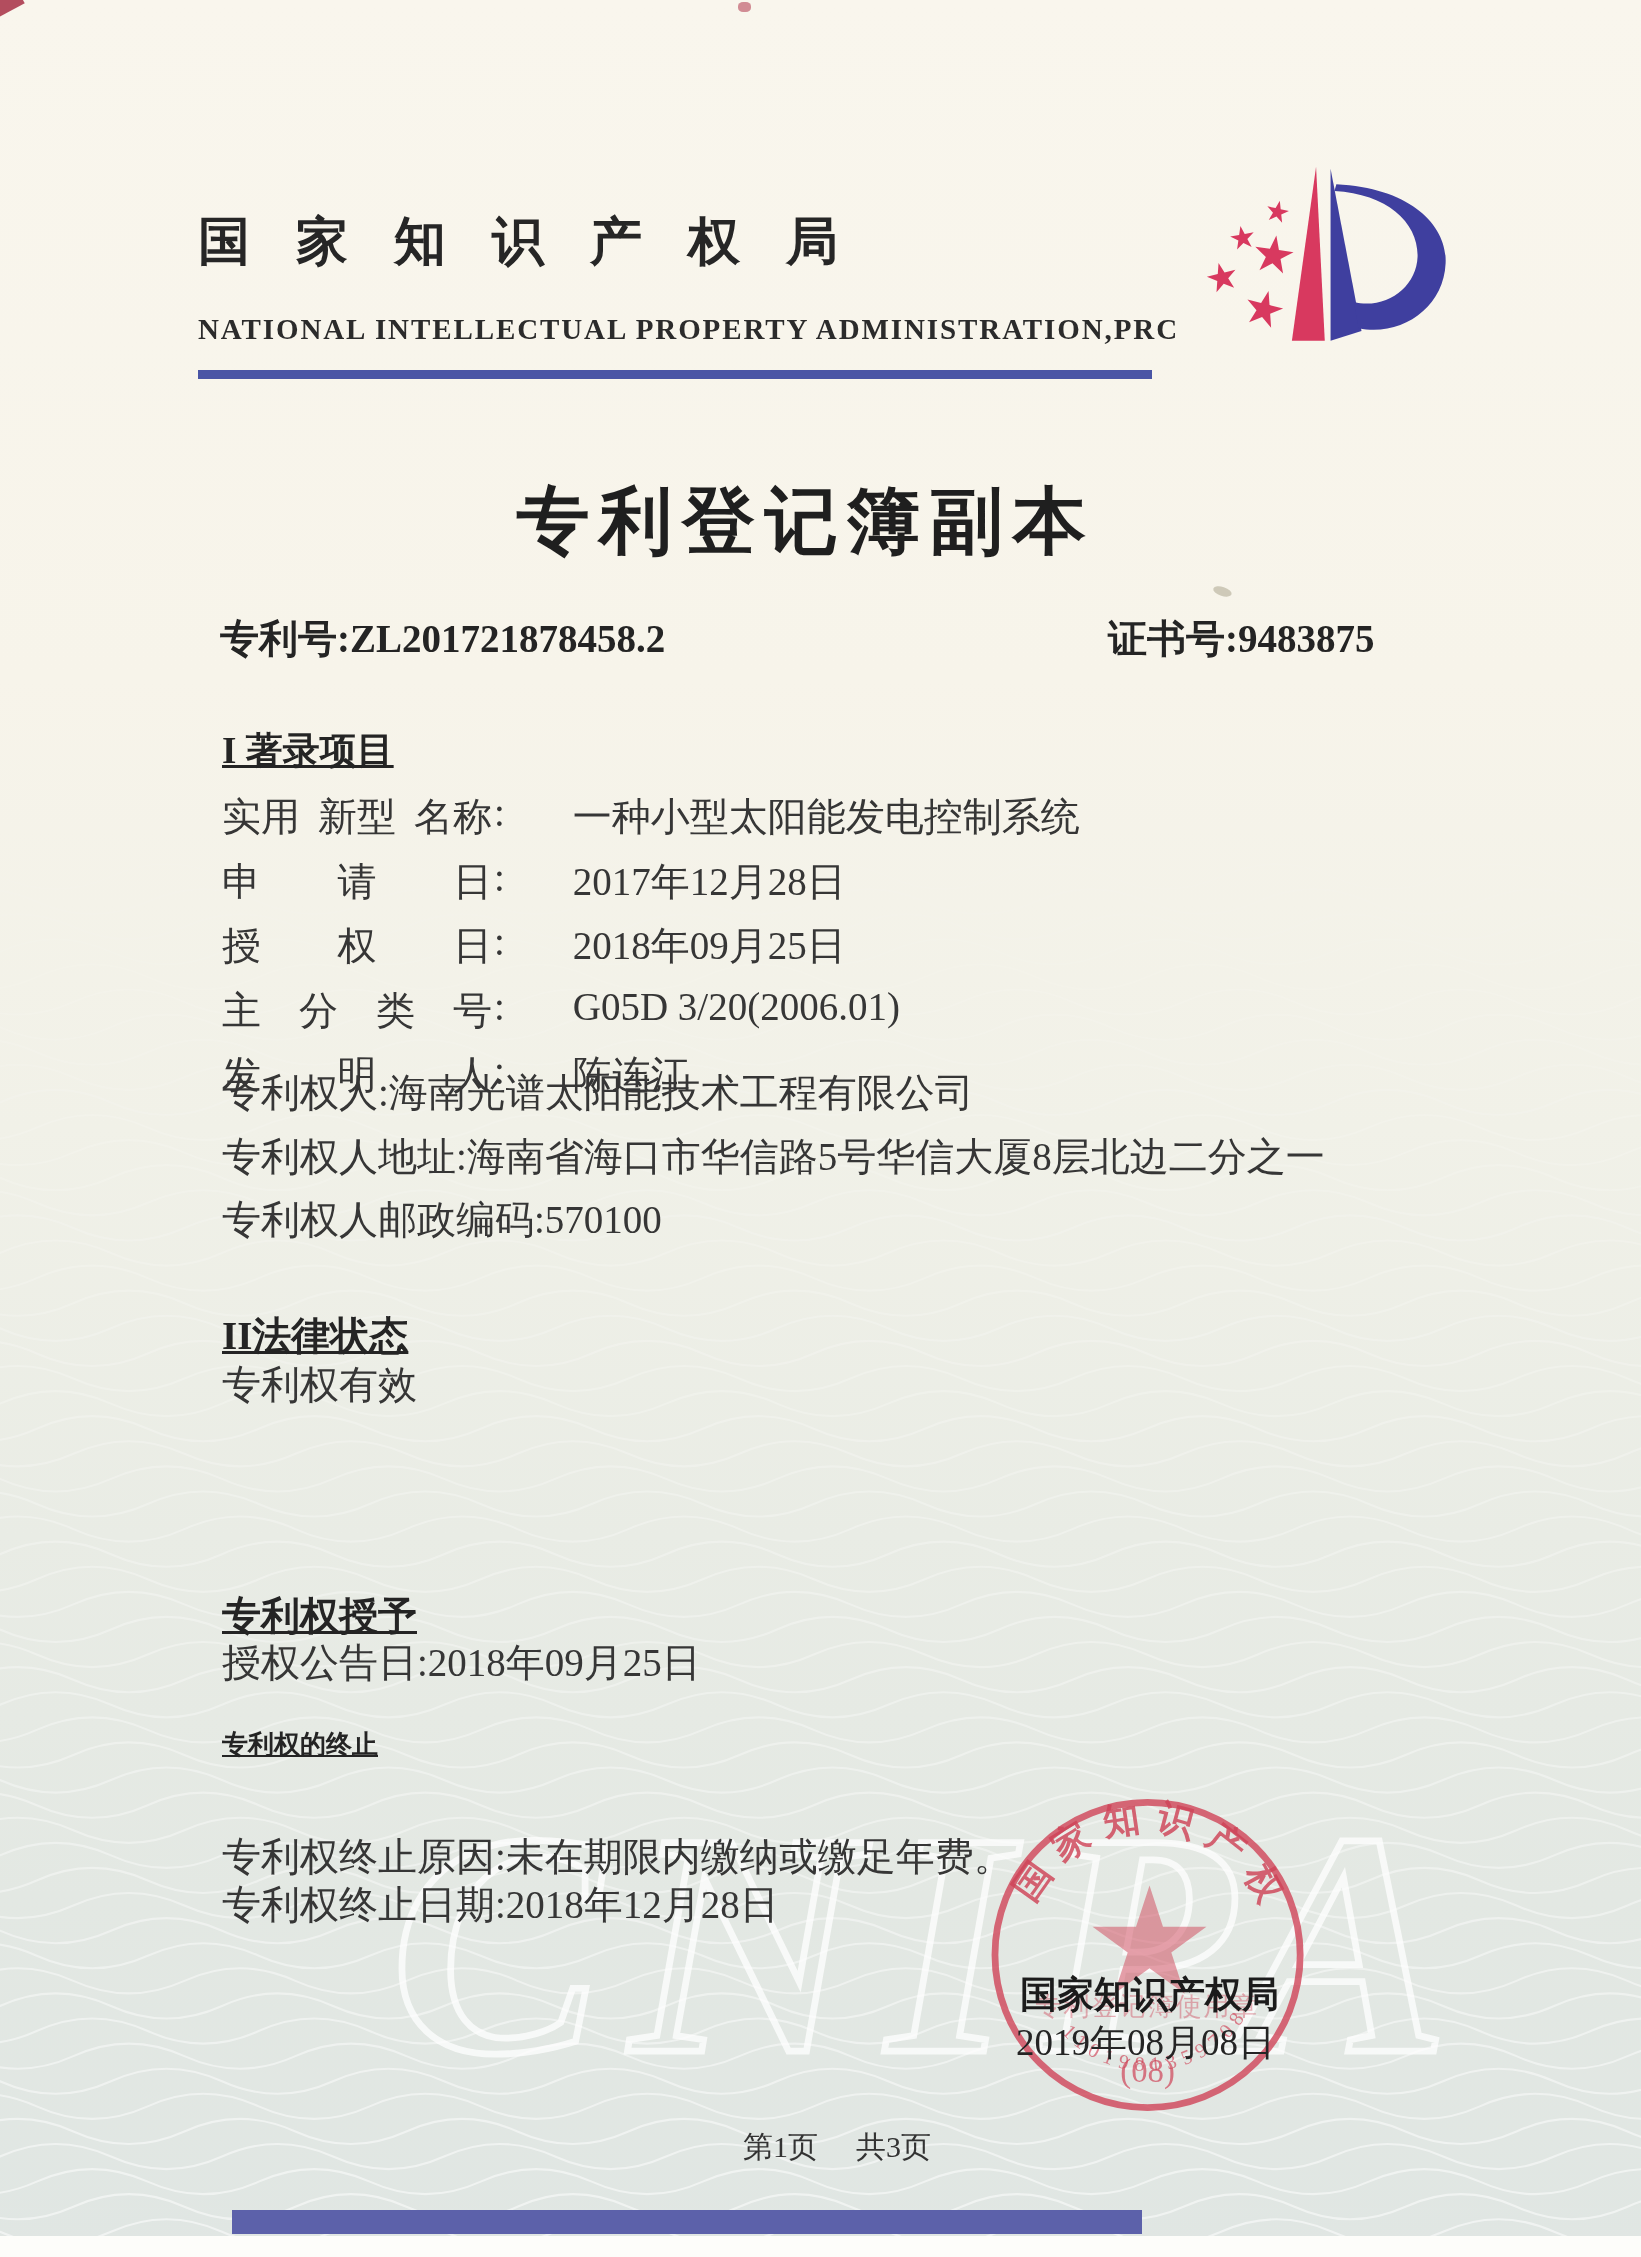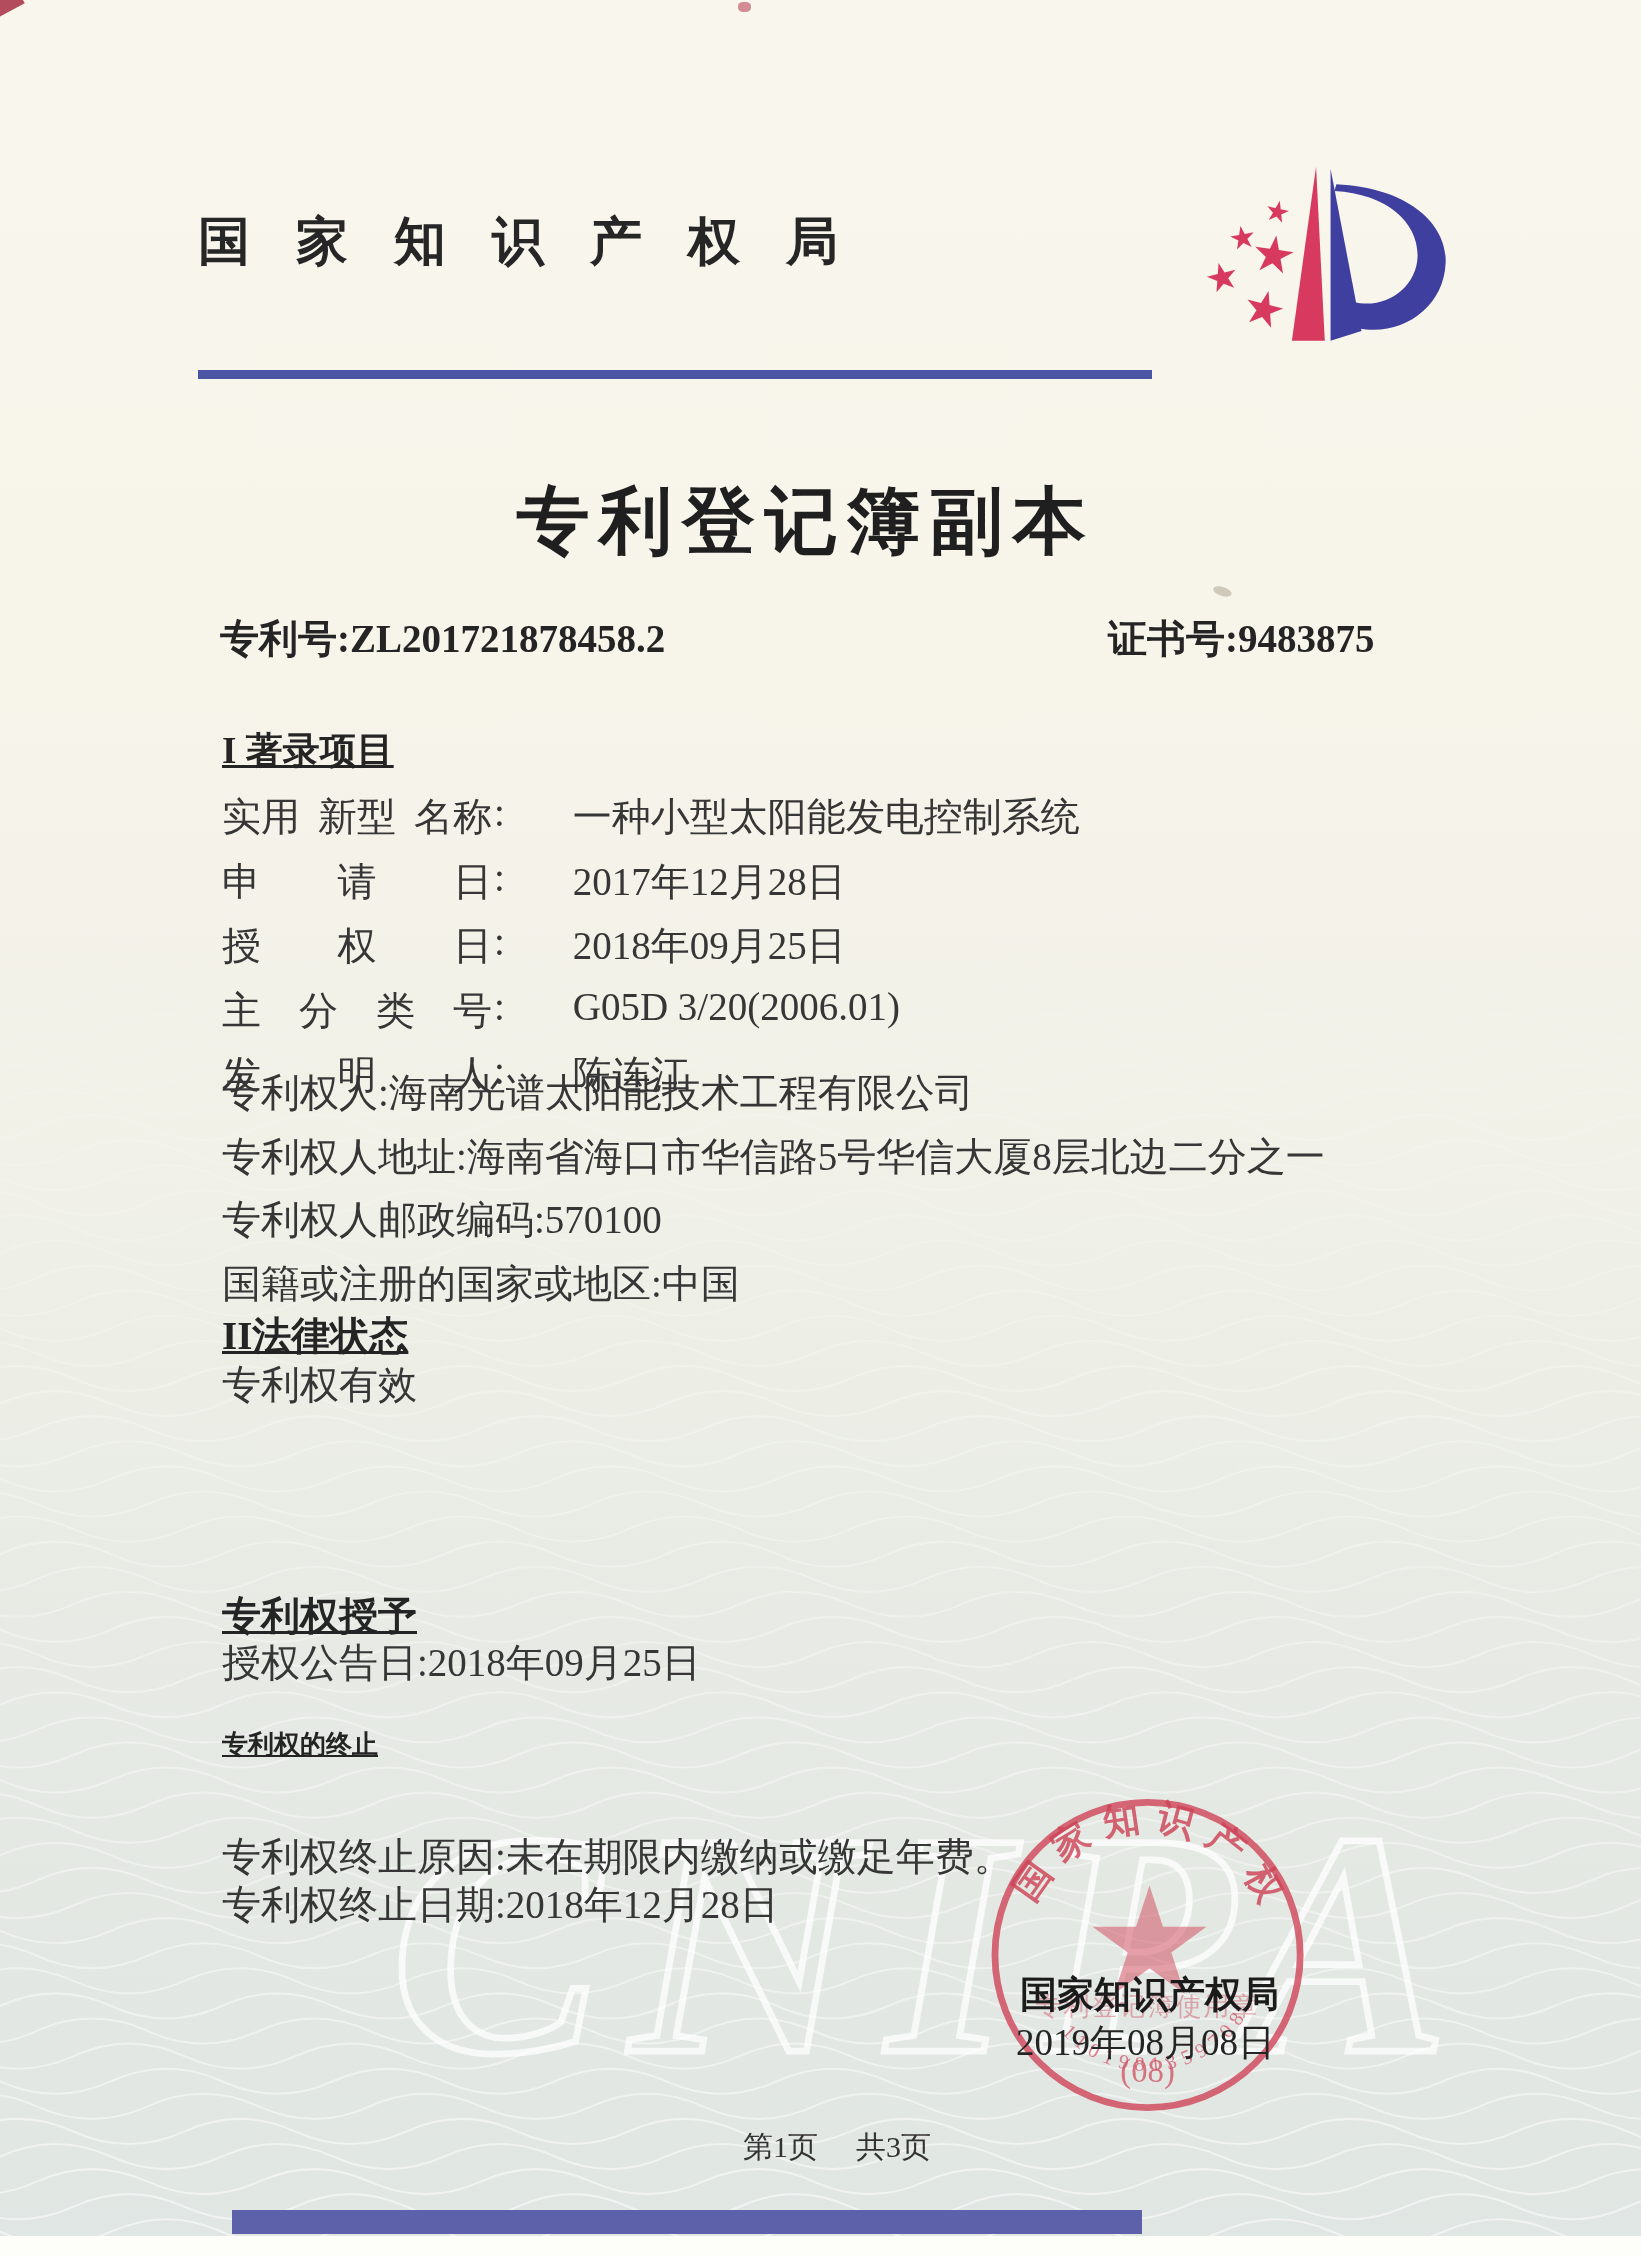--- a/index.html
+++ b/index.html
@@ -137,20 +137,21 @@
       <path d="M-384,2286 q57.5,-26 115,0 q57.5,26 115,0 q57.5,-26 115,0 q57.5,26 115,0 q57.5,-26 115,0 q57.5,26 115,0 q57.5,-26 115,0 q57.5,26 115,0 q57.5,-26 115,0 q57.5,26 115,0 q57.5,-26 115,0 q57.5,26 115,0 q57.5,-26 115,0 q57.5,26 115,0 q57.5,-26 115,0 q57.5,26 115,0 q57.5,-26 115,0 q57.5,26 115,0 q57.5,-26 115,0 q57.5,26 115,0 q57.5,-26 115,0 q57.5,26 115,0" fill="none" stroke="#ffffff" stroke-width="2.2" opacity="0.513"></path>
       <path d="M-230,2312 q57.5,26 115,0 q57.5,-26 115,0 q57.5,26 115,0 q57.5,-26 115,0 q57.5,26 115,0 q57.5,-26 115,0 q57.5,26 115,0 q57.5,-26 115,0 q57.5,26 115,0 q57.5,-26 115,0 q57.5,26 115,0 q57.5,-26 115,0 q57.5,26 115,0 q57.5,-26 115,0 q57.5,26 115,0 q57.5,-26 115,0 q57.5,26 115,0 q57.5,-26 115,0 q57.5,26 115,0 q57.5,-26 115,0" fill="none" stroke="#ffffff" stroke-width="2.2" opacity="0.521"></path>
       <path d="M-307,2338 q57.5,-26 115,0 q57.5,26 115,0 q57.5,-26 115,0 q57.5,26 115,0 q57.5,-26 115,0 q57.5,26 115,0 q57.5,-26 115,0 q57.5,26 115,0 q57.5,-26 115,0 q57.5,26 115,0 q57.5,-26 115,0 q57.5,26 115,0 q57.5,-26 115,0 q57.5,26 115,0 q57.5,-26 115,0 q57.5,26 115,0 q57.5,-26 115,0 q57.5,26 115,0 q57.5,-26 115,0 q57.5,26 115,0" fill="none" stroke="#ffffff" stroke-width="2.2" opacity="0.530"></path>
     </svg>
 
   <svg class="abs" style="left:0;top:1641px;" width="1641" height="579" viewBox="0 0 1700 600">
     <text x="405" y="425" font-size="330" font-style="italic" font-weight="700" font-family="Liberation Serif, DejaVu Serif, serif" fill="none" stroke="#ffffff" stroke-width="7" letter-spacing="28" opacity="0.75">CNIPA</text>
   </svg>
 
   <div class="abs agency-cn">国家知识产权局</div>
+  <div class="abs agency-en">NATIONAL INTELLECTUAL PROPERTY ADMINISTRATION,PRC</div>
   <div class="abs rule" style="background: rgb(74, 85, 165);"></div>
 
   <svg class="abs" style="left:1202px;top:130px;" width="319" height="261" viewBox="0 0 330 270">
     <defs>
       <polygon id="star5" points="0,-1 0.225,-0.309 0.951,-0.309 0.364,0.118 0.588,0.809 0,0.382 -0.588,0.809 -0.364,0.118 -0.951,-0.309 -0.225,-0.309"></polygon>
     </defs>
     <path d="M118,38 L127,218 L93,218 Z" fill="#d8395f"></path>
     <path d="M133,40 L133,218 L165,208 Z" fill="#3f3f9f"></path>
     <path d="M139,56 C218,60 254,100 252,138 C250,184 206,214 162,205 L157,178 C191,186 222,162 223,131 C224,96 192,66 137,63 Z" fill="#3f3f9f"></path>
     <g fill="#d8395f">
@@ -212,21 +213,20 @@
           <span>人</span>
         </span>
         <span class="cat-colon">:</span>
         <span class="cat-value">陈连江</span>
       </div>
     </div>
   <div class="abs patentee">
       <div>专利权人:海南光谱太阳能技术工程有限公司</div>
       <div>专利权人地址:海南省海口市华信路5号华信大厦8层北边二分之一</div>
       <div>专利权人邮政编码:570100</div>
-      <div>国籍或注册的国家或地区:中国</div>
     </div>
 
   <div class="abs sec-heading" style="left:222px;top:1309px;font-size:39px;">II法律状态</div>
   <div class="abs body-line" style="left:222px;top:1358px;">专利权有效</div>
 
   <div class="abs sec-heading" style="left:222px;top:1589px;font-size:39px;">专利权授予</div>
   <div class="abs body-line" style="left:222px;top:1636px;">授权公告日:2018年09月25日</div>
   <div class="abs sec-heading" style="left:222px;top:1727px;font-size:26px;">专利权的终止</div>
   <div class="abs body-line" style="left:222px;top:1830px;">专利权终止原因:未在期限内缴纳或缴足年费。</div>
   <div class="abs body-line" style="left:222px;top:1878px;">专利权终止日期:2018年12月28日</div>

